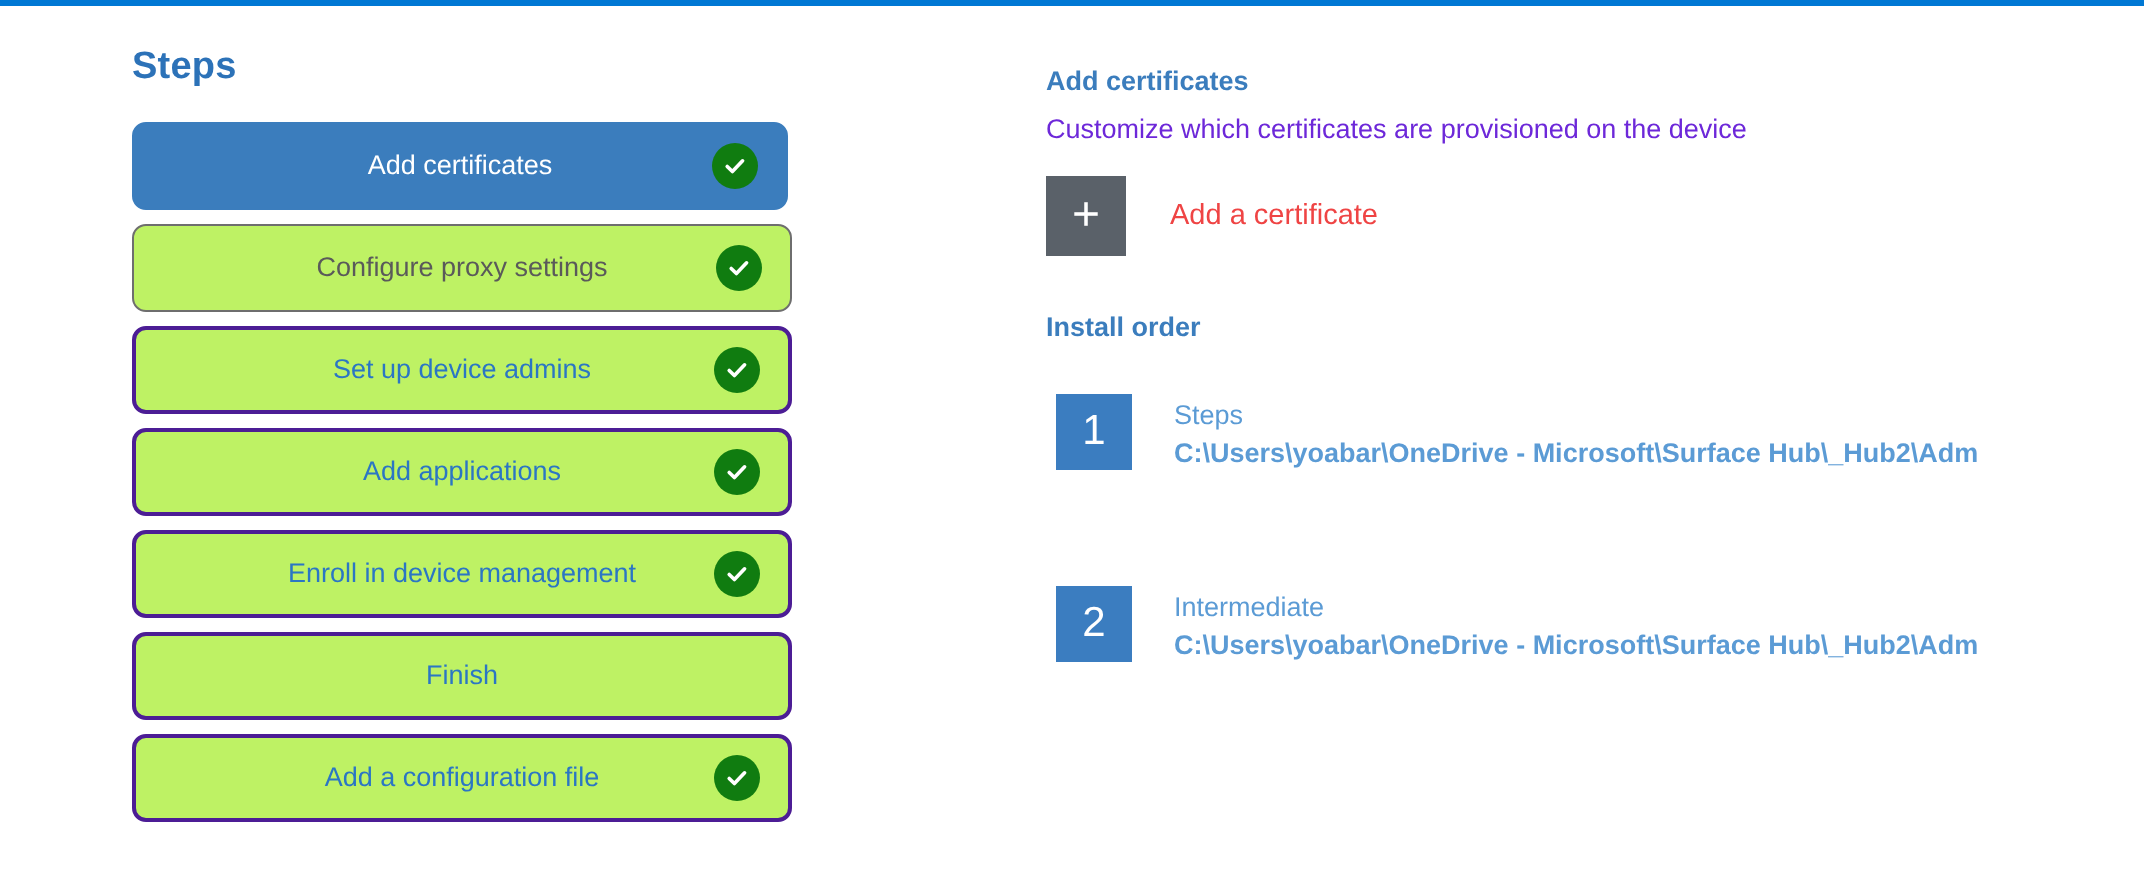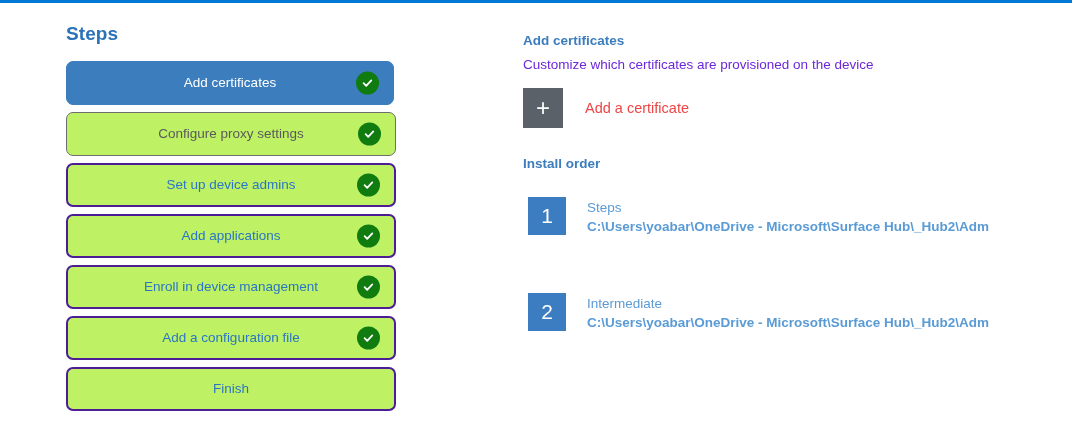--- a/index.html
+++ b/index.html
@@ -253,30 +253,30 @@
       <div class="step-btn state-default">
         <span class="step-label">Enroll in device management</span>
         <span class="check-badge">
           <svg width="13" height="13" viewBox="0 0 13 13">
             <path d="M2.6 6.7 L5.2 9.3 L10.3 3.9" fill="none" stroke="#ffffff" stroke-width="1.8" stroke-linecap="round" stroke-linejoin="round"></path>
           </svg>
         </span>
       </div>
 
       <div class="step-btn state-default">
+        <span class="step-label">Finish</span>
+      </div>
+
+      <div class="step-btn state-default">
         <span class="step-label">Add a configuration file</span>
         <span class="check-badge">
           <svg width="13" height="13" viewBox="0 0 13 13">
             <path d="M2.6 6.7 L5.2 9.3 L10.3 3.9" fill="none" stroke="#ffffff" stroke-width="1.8" stroke-linecap="round" stroke-linejoin="round"></path>
           </svg>
         </span>
-      </div>
-
-      <div class="step-btn state-default">
-        <span class="step-label">Finish</span>
       </div>
 
     </div>
   </div>
 
   <div id="detail-panel">
 
     <div id="add-certificates-title" class="section-title">Add certificates</div>
 
     <div id="add-certificates-sub" class="section-sub">Customize which certificates are provisioned on the device</div>

